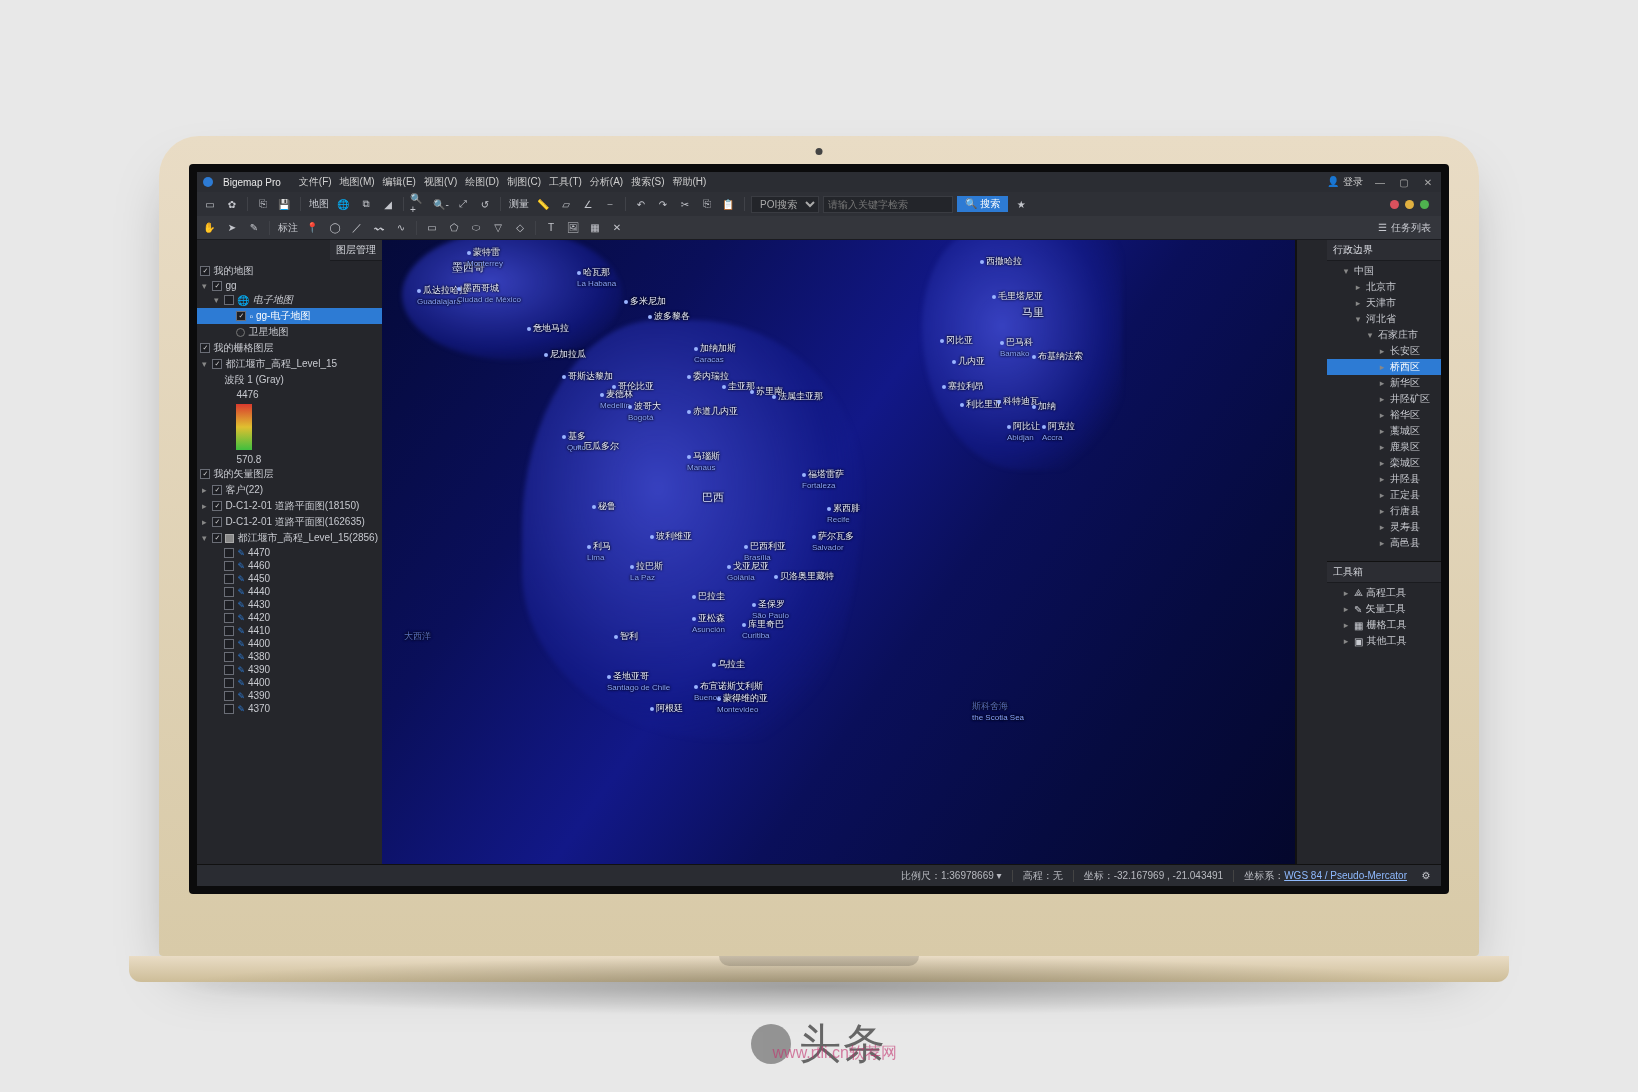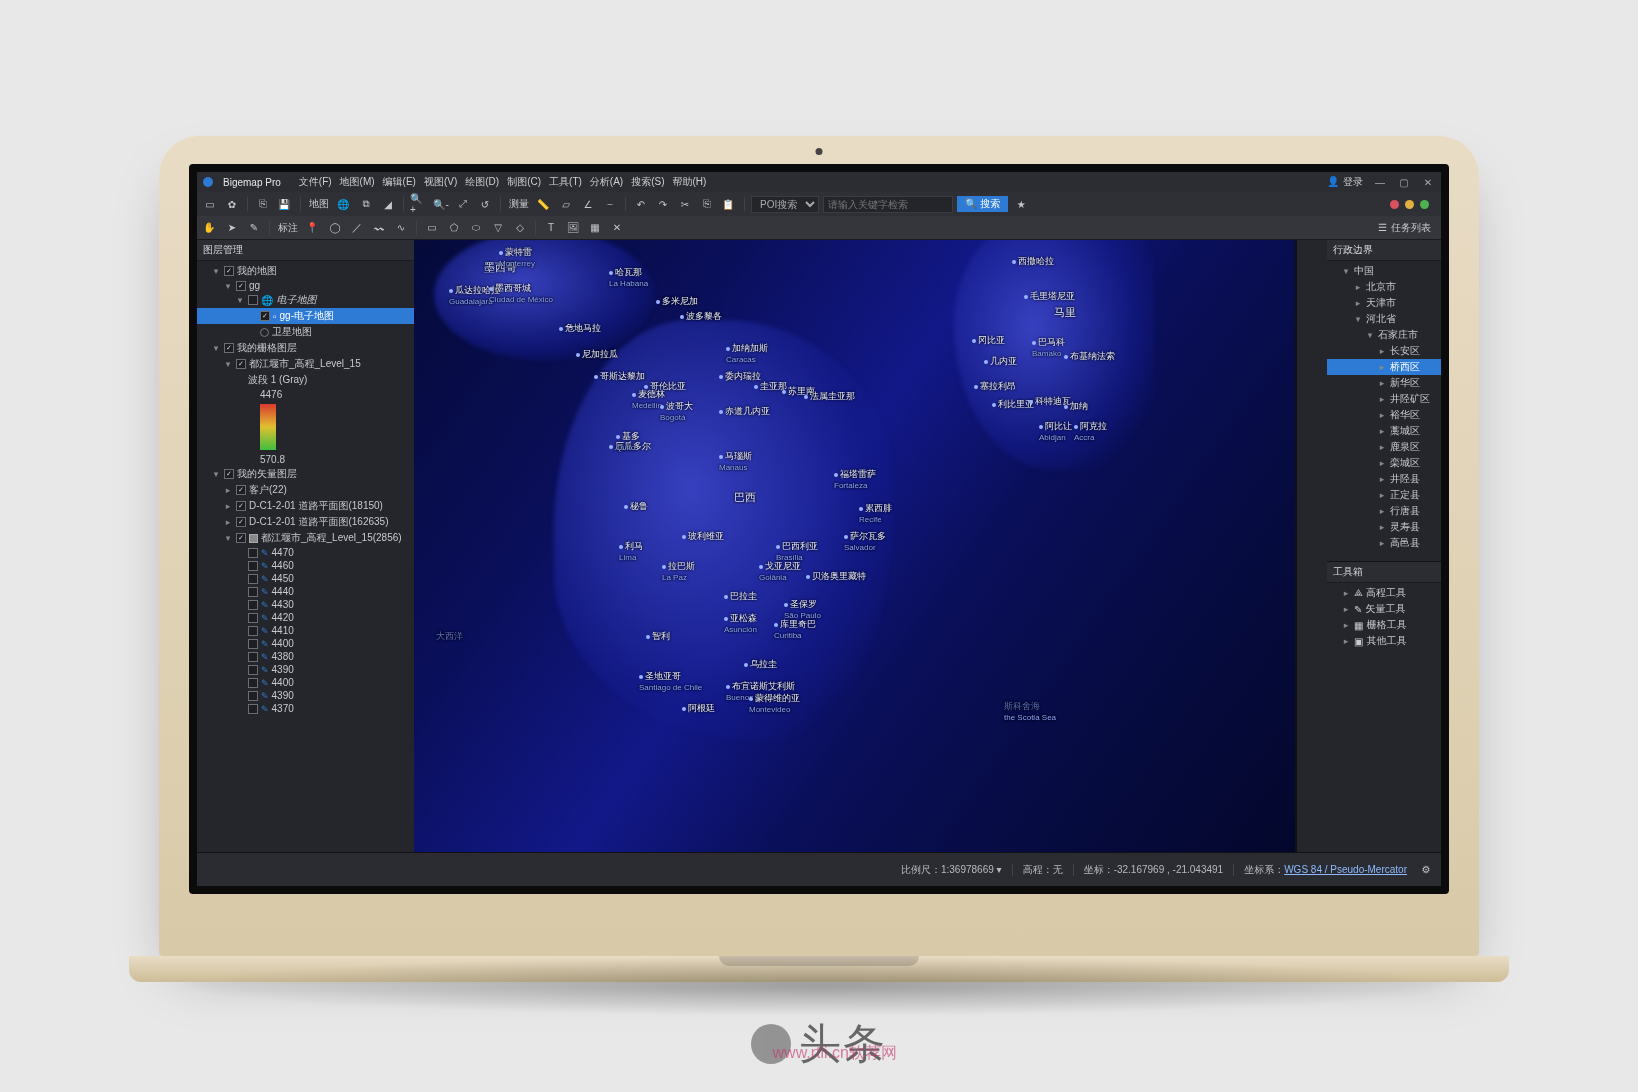--- a/index.html
+++ b/index.html
@@ -33,21 +33,21 @@
   .tr-r { background: #d9515d; } .tr-y { background: #e0b040; } .tr-g { background: #4fb24f; }
 
   
   .toolbar2 { height: 24px; background: #34363c; display: flex; align-items: center; padding: 0 4px; gap: 4px; border-bottom: 1px solid #1a1b1f; }
   .task-btn { margin-left: auto; font-size: 10px; color: #c8cad0; display: flex; align-items: center; gap: 4px; padding-right: 6px; cursor: pointer; }
 
   
   .body-area { flex: 1; display: flex; min-height: 0; }
   .panel { background: #25262b; display: flex; flex-direction: column; }
   .panel-title { font-size: 10px; padding: 3px 6px; background: #2c2d33; color: #d6d8de; border-bottom: 1px solid #1a1b1f; }
-  .left-panel { width: 217px; }
+  .left-panel { width: 185px; align-items: flex-end; }
   .right-panel { width: 145px; border-left: 1px solid #111; }
   .tree { flex: 1; overflow: auto; padding: 2px 0; }
   .tree-item { display: flex; align-items: center; gap: 3px; font-size: 10px; color: #c8cad0; padding: 1px 4px; white-space: nowrap; cursor: pointer; }
   .tree-item.selected { background: #2d7bd4; color: #fff; }
   .tree-item .arrow { width: 10px; color: #888; font-size: 9px; text-align: center; }
   .tree-item .chk { width: 10px; height: 10px; border: 1px solid #6a6d76; background: #1d1e23; display: inline-flex; align-items: center; justify-content: center; font-size: 7px; color: #d0d0d0; }
   .indent-1 { padding-left: 14px; } .indent-2 { padding-left: 26px; } .indent-3 { padding-left: 38px; } .indent-4 { padding-left: 50px; }
   .color-ramp { width: 16px; height: 46px; background: linear-gradient(to bottom, #d93a2e, #e0c030, #3fbf3f); margin: 2px 0; }
   .pen-ico { color: #2d7bd4; font-size: 9px; }
 
@@ -58,21 +58,21 @@
   .city-label { position: absolute; font-size: 9px; color: #e8ecff; text-shadow: 0 0 3px #000, 0 0 2px #000; white-space: nowrap; }
   .city-label .dot { display: inline-block; width: 4px; height: 4px; background: #9ab4ff; border-radius: 50%; margin-right: 2px; vertical-align: middle; }
   .city-sub { font-size: 8px; color: #8aa4ff; display: block; }
   .region-label { font-size:11px; color:#d8e0ff; }
 
   
   .right-stack { display: flex; flex-direction: column; height: 100%; padding-left: 30px; }
   .toolbox { border-top: 1px solid #111; }
 
   
-  .statusbar { height: 34px; background: #2a2c32; display: flex; align-items: center; font-size: 10px; color: #b8bac0; padding: 0 6px; gap: 10px; border-top: 1px solid #111; }
+  .statusbar { height: 22px; background: #2a2c32; display: flex; align-items: center; font-size: 10px; color: #b8bac0; padding: 0 6px; gap: 10px; border-top: 1px solid #111; }
   .statusbar .sep { width: 1px; height: 12px; background: #444; }
   .statusbar .right { margin-left: auto; display: flex; gap: 10px; align-items: center; }
   .statusbar a { color: #8fbaff; text-decoration: underline; }
 
   
   .caption { position: absolute; bottom: 20px; left: 50%; transform: translateX(-50%); font-size: 42px; color: #555; letter-spacing: 2px; font-weight: 300; opacity: .88; display:flex; align-items:center; gap:8px; white-space:nowrap; }
   .caption .avatar { width:40px; height:40px; background:#888; border-radius:50%; display:inline-block; }
   .caption .tiny { font-size:16px; color:#be185d; position:absolute; right:-10px; bottom:8px; letter-spacing:0; opacity:.6;margin-left:24px; }
 </style>
 </head>
@@ -346,21 +346,21 @@
               <div class="city-label" style="left: 180px; top: 130px;"><span class="dot"></span>哥斯达黎加</div>
               <div class="city-label" style="left: 230px; top: 140px;"><span class="dot"></span>哥伦比亚</div>
               <div class="city-label" style="left: 218px; top: 148px;"><span class="dot"></span>麦德林<span class="city-sub">Medellín</span></div>
               <div class="city-label" style="left: 246px; top: 160px;"><span class="dot"></span>波哥大<span class="city-sub">Bogotá</span></div>
               <div class="city-label" style="left: 305px; top: 130px;"><span class="dot"></span>委内瑞拉</div>
               <div class="city-label" style="left: 340px; top: 140px;"><span class="dot"></span>圭亚那</div>
               <div class="city-label" style="left: 368px; top: 145px;"><span class="dot"></span>苏里南</div>
               <div class="city-label" style="left: 390px; top: 150px;"><span class="dot"></span>法属圭亚那</div>
               <div class="city-label" style="left: 305px; top: 165px;"><span class="dot"></span>赤道几内亚</div>
               <div class="city-label" style="left: 195px; top: 200px;"><span class="dot"></span>厄瓜多尔</div>
-              <div class="city-label" style="left: 202px; top: 190px;"><span class="dot"></span>基多<span class="city-sub">Quito</span></div>
+              <div class="city-label" style="left: 180px; top: 190px; text-align: right;"><span class="dot"></span>基多<span class="city-sub">Quito</span></div>
               <div class="city-label" style="left: 305px; top: 210px;"><span class="dot"></span>马瑙斯<span class="city-sub">Manaus</span></div>
               <div class="city-label" style="left: 210px; top: 260px;"><span class="dot"></span>秘鲁</div>
               <div class="city-label" style="left: 205px; top: 300px;"><span class="dot"></span>利马<span class="city-sub">Lima</span></div>
               <div class="city-label" style="left: 268px; top: 290px; text-align: right;"><span class="dot"></span>玻利维亚</div>
               <div class="city-label" style="left: 248px; top: 320px;"><span class="dot"></span>拉巴斯<span class="city-sub">La Paz</span></div>
               <div class="city-label region-label" style="left: 320px; top: 250px;">巴西</div>
               <div class="city-label" style="left: 420px; top: 228px;"><span class="dot"></span>福塔雷萨<span class="city-sub">Fortaleza</span></div>
               <div class="city-label" style="left: 445px; top: 262px;"><span class="dot"></span>累西腓<span class="city-sub">Recife</span></div>
               <div class="city-label" style="left: 430px; top: 290px;"><span class="dot"></span>萨尔瓦多<span class="city-sub">Salvador</span></div>
               <div class="city-label" style="left: 362px; top: 300px;"><span class="dot"></span>巴西利亚<span class="city-sub">Brasília</span></div>

